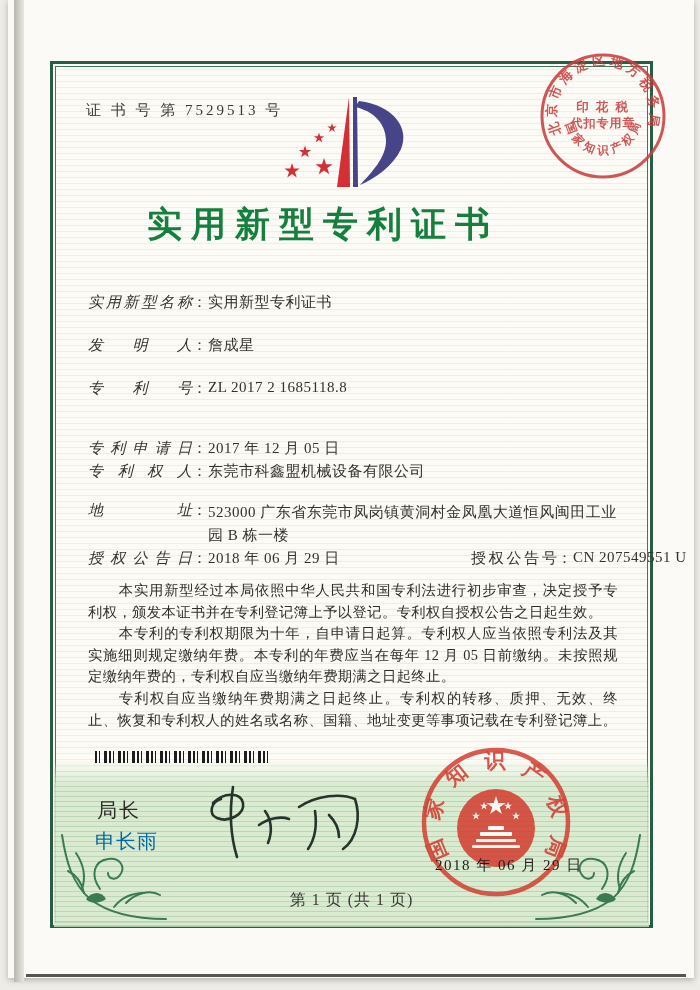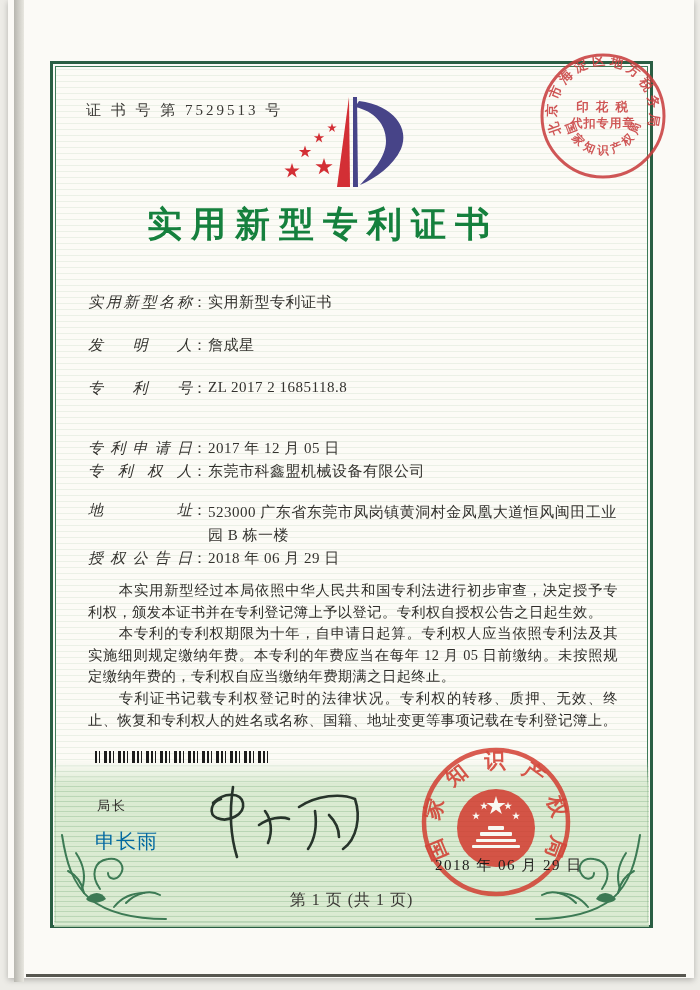--- a/index.html
+++ b/index.html
@@ -54,21 +54,21 @@
   .fvalue{display:inline-block;vertical-align:top;letter-spacing:.5px;}
   .fvalue-wrap{display:inline-block;vertical-align:top;width:418px;white-space:normal;line-height:23px;letter-spacing:.5px;}
   .grant-right{position:absolute;left:383px;top:0;}
   .paras{position:absolute;left:88px;top:580px;width:530px;font-size:14.3px;line-height:21.6px;
     text-align:justify;letter-spacing:.4px;color:#2f2e2a;}
   .paras p{margin:0;text-indent:2.15em;}
   .barcode{position:absolute;left:95px;top:751px;width:176px;height:12px;
     background:repeating-linear-gradient(90deg,
       #1d1d1d 0 2px,transparent 2px 4px,#1d1d1d 4px 5px,transparent 5px 9px,
       #1d1d1d 9px 12px,transparent 12px 14px);}
-  .signer-title{position:absolute;left:97px;top:797px;font-size:13px;letter-spacing:2px;color:#2c2b27;}
+  .signer-title{position:absolute;left:97px;top:797px;font-size:20px;letter-spacing:2px;color:#2c2b27;}
   .signer-name{position:absolute;left:95px;top:828px;font-size:20px;letter-spacing:1px;color:#0369a1;}
   .signature-svg{position:absolute;left:195px;top:783px;}
   .seal-bottom{position:absolute;left:414px;top:744px;opacity:.92;}
   .seal-date{position:absolute;left:435px;top:856px;font-size:15px;letter-spacing:1.5px;color:#1e1d1b;}
   .footer{position:absolute;left:50px;top:890px;width:603px;text-align:center;font-size:16px;
     letter-spacing:1px;color:#3a3935;}
   .stamp-top{position:absolute;left:537px;top:50px;opacity:.88;}
   .flourish{position:absolute;top:831px;}
   .flourish.bl{left:56px;}
   .flourish.br{left:534px;}
@@ -159,26 +159,29 @@
   <span class="flabel">专利申请日</span><span class="fcolon">：</span><span class="fvalue">2017 年 12 月 05 日</span>
 </div>
 <div class="frow" style="top:462px">
   <span class="flabel">专利权人</span><span class="fcolon">：</span><span class="fvalue">东莞市科鑫盟机械设备有限公司</span>
 </div>
 <div class="frow" style="top:501px">
   <span class="flabel">地址</span><span class="fcolon">：</span><span class="fvalue-wrap">523000 广东省东莞市凤岗镇黄洞村金凤凰大道恒风闽田工业园 B 栋一楼</span>
 </div>
 <div class="frow" style="top:549px;width:530px">
   <span class="flabel">授权公告日</span><span class="fcolon">：</span><span class="fvalue">2018 年 06 月 29 日</span>
+  <span class="grant-right">
+    <span class="flabel2">授权公告号</span><span class="fcolon">：</span><span class="fvalue">CN 207549551 U</span>
+  </span>
 </div>
 
 <div class="paras">
   <p>本实用新型经过本局依照中华人民共和国专利法进行初步审查，决定授予专利权，颁发本证书并在专利登记簿上予以登记。专利权自授权公告之日起生效。</p>
   <p>本专利的专利权期限为十年，自申请日起算。专利权人应当依照专利法及其实施细则规定缴纳年费。本专利的年费应当在每年 12 月 05 日前缴纳。未按照规定缴纳年费的，专利权自应当缴纳年费期满之日起终止。</p>
-  <p>专利证书记载专利权登记时的法律状况。专利权的转移、质押、无效、终止、恢复和专利权人的姓名或名称、国籍、地址变更等事项记载在专利登记簿上。</p>
+  <p>专利权自应当缴纳年费期满之日起终止。专利权的转移、质押、无效、终止、恢复和专利权人的姓名或名称、国籍、地址变更等事项记载在专利登记簿上。</p>
 </div>
 
 <div class="barcode"></div>
 
 <div class="signer-title">局长</div>
 <div class="signer-name">申长雨</div>
 
 <svg class="signature-svg" width="175" height="82" viewBox="0 0 175 82">
   <g stroke="#27342b" fill="none" stroke-width="2.6" stroke-linecap="round">
     <path d="M18,20 C30,8 46,10 48,20 C50,31 34,40 22,35 C13,31 16,19 26,16"></path>

